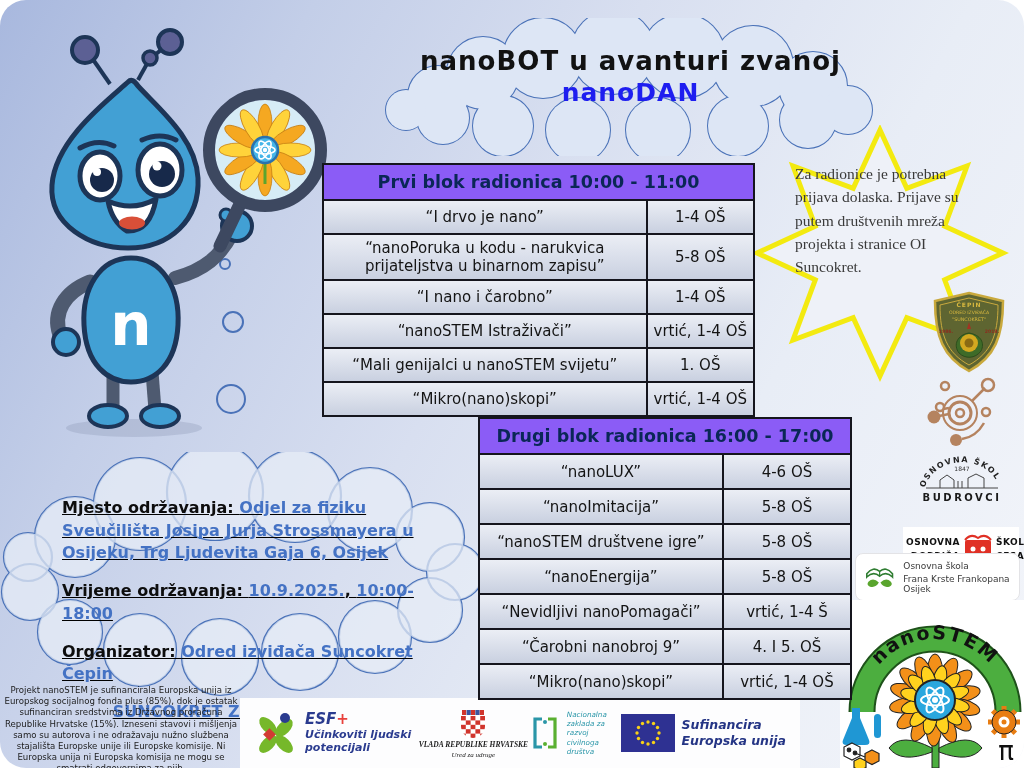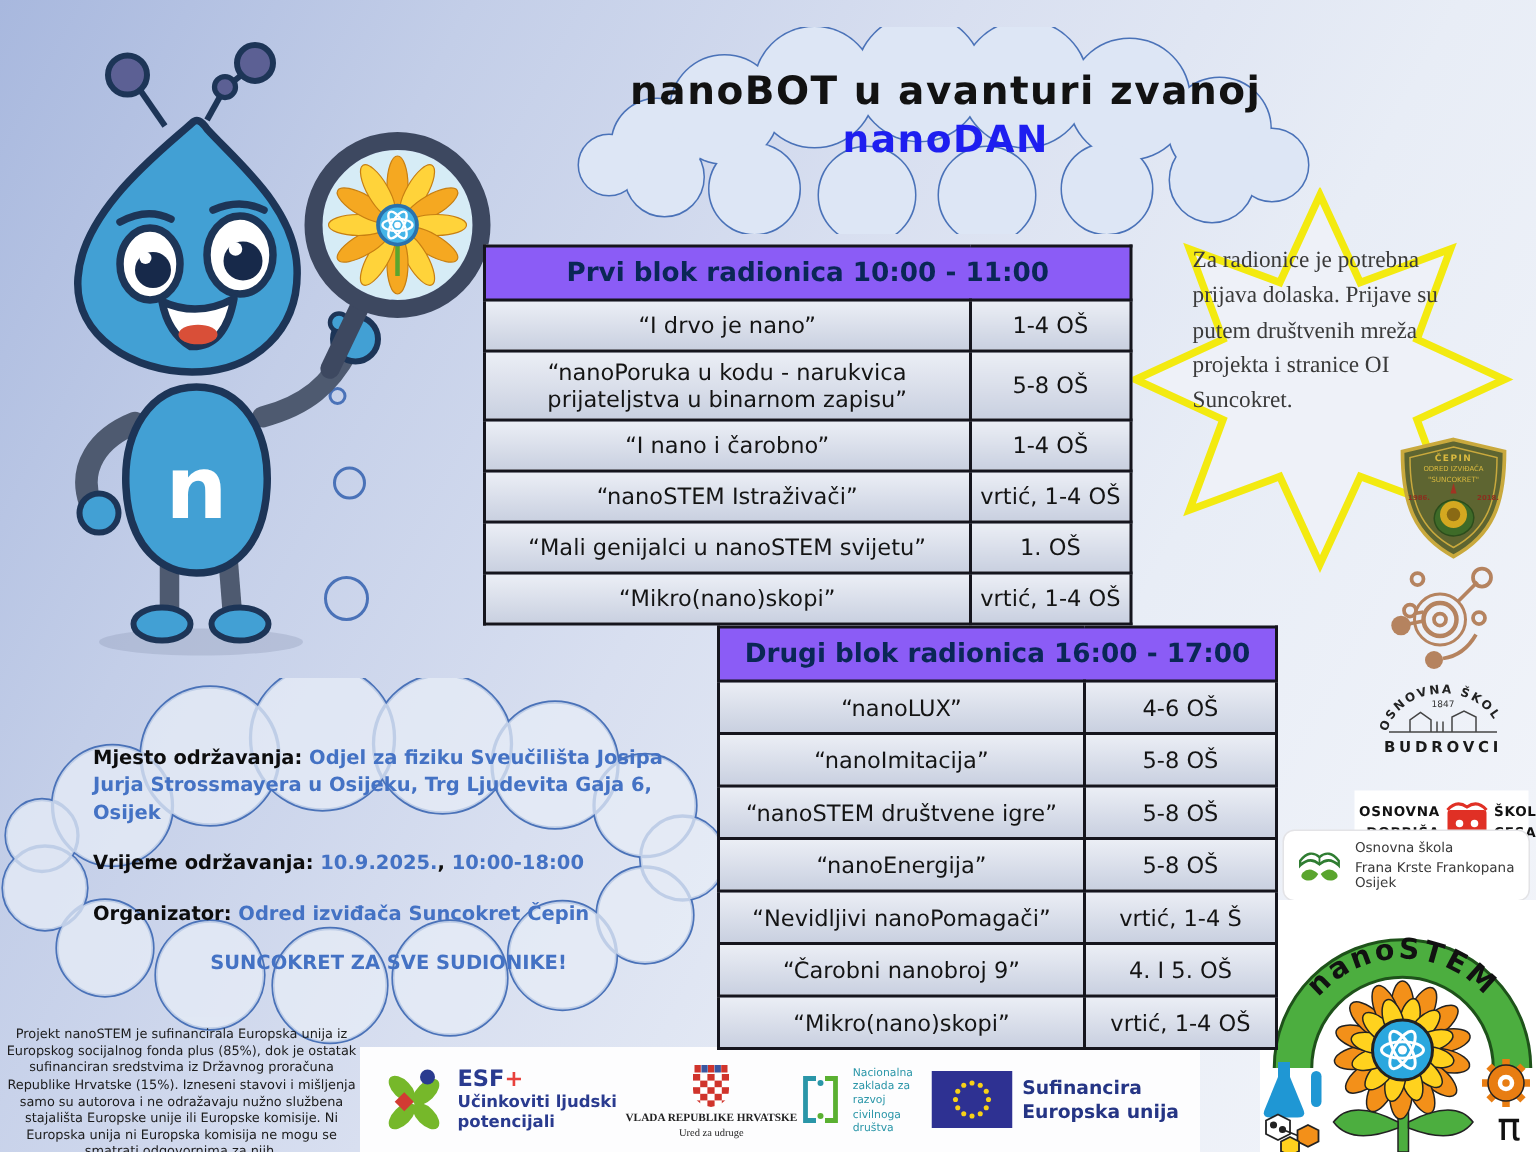--- a/index.html
+++ b/index.html
@@ -1,18 +1,18 @@
 <!DOCTYPE html>
 <html><head>
 <meta charset="utf-8">
 <style>
   html,body{margin:0;padding:0;}
   body{font-family:"DejaVu Sans","Liberation Sans",sans-serif;}
   .poster{position:relative;width:1024px;height:768px;overflow:hidden;
-    background:linear-gradient(118deg,#a8b8de 0%,#c3cee8 22%,#d8dff0 45%,#e8edf6 68%,#f3f5fa 100%);}
+    background:linear-gradient(118deg,#a8b8de 0%,#c3cee8 22%,#d8dff0 45%,#e8edf6 68%,#f3f5fa 100%);border-radius:26px;}
   .abs{position:absolute;}
 
   
   .title-text{left:378px;top:46px;width:505px;text-align:center;z-index:3;}
   .title-line1{font-size:26px;font-weight:800;color:#121212;letter-spacing:1px;}
   .title-line2{font-size:25px;font-weight:800;color:#1e1ef0;letter-spacing:1px;margin-top:2px;}
 
   
   table.wtable{position:absolute;border-collapse:collapse;z-index:4;background:#dfe3ee;}
   table.wtable th{background:#8b5cf6;color:#0a2756;font-size:17.5px;font-weight:bold;
@@ -24,33 +24,33 @@
   table.t2{left:478px;top:417px;width:374px;}
   table.t2 td{padding:4px 5px;height:25px;}
 
   
   .star-svg{left:745px;top:125px;z-index:2;}
   .star-text{left:795px;top:162px;width:172px;text-align:left;font-size:15.5px;
     line-height:1.5;color:#3a3a3a;z-index:3;font-family:Liberation Serif, serif;}
 
   
   .infocloud-svg{left:0px;top:452px;z-index:1;}
-  .info-text{left:62px;top:497px;width:394px;z-index:2;font-size:13px;font-weight:bold;line-height:1.42;}
+  .info-text{left:62px;top:497px;width:394px;z-index:2;font-size:16px;font-weight:bold;line-height:1.42;text-decoration:underline;}
   .info-text p{margin:0 0 15px 0;}
   .lbl{color:#0d0d0d;}
   .val{color:#4472c4;}
   .free-line{text-align:center;color:#4472c4;margin-top:4px;}
 
   
   .disclaimer{left:4px;top:685px;width:234px;font-size:8.6px;line-height:1.3;
     text-align:center;color:#1c1c1c;z-index:2;}
 
   
   .footer-strip{left:240px;top:698px;width:560px;height:70px;background:#fdfdfe;z-index:3;
-    display:flex;align-items:center;justify-content:space-between;padding:0 14px;box-sizing:border-box;}
+    display:flex;align-items:center;justify-content:space-between;padding:0 14px;box-sizing:border-box;font-style:italic;}
   .flogo{display:flex;align-items:center;gap:7px;}
   .esf-name{font-size:15px;font-weight:bold;color:#2a3b8f;line-height:1;}
   .esf-plus{color:#e8413c;}
   .esf-tag{font-size:11px;font-weight:bold;color:#2a3b8f;width:112px;line-height:1.15;margin-top:2px;}
   .vlada{flex-direction:column;gap:2px;text-align:center;}
   .vlada-l1{font-family:"Liberation Serif",serif;font-size:7.5px;font-weight:bold;color:#222;}
   .vlada-l2{font-family:"Liberation Serif",serif;font-size:7px;color:#222;}
   .zaklada-text{font-size:7.2px;color:#2a96a8;width:52px;line-height:1.3;}
   .eu-text{font-size:12.5px;font-weight:bold;color:#253585;line-height:1.25;}
 

